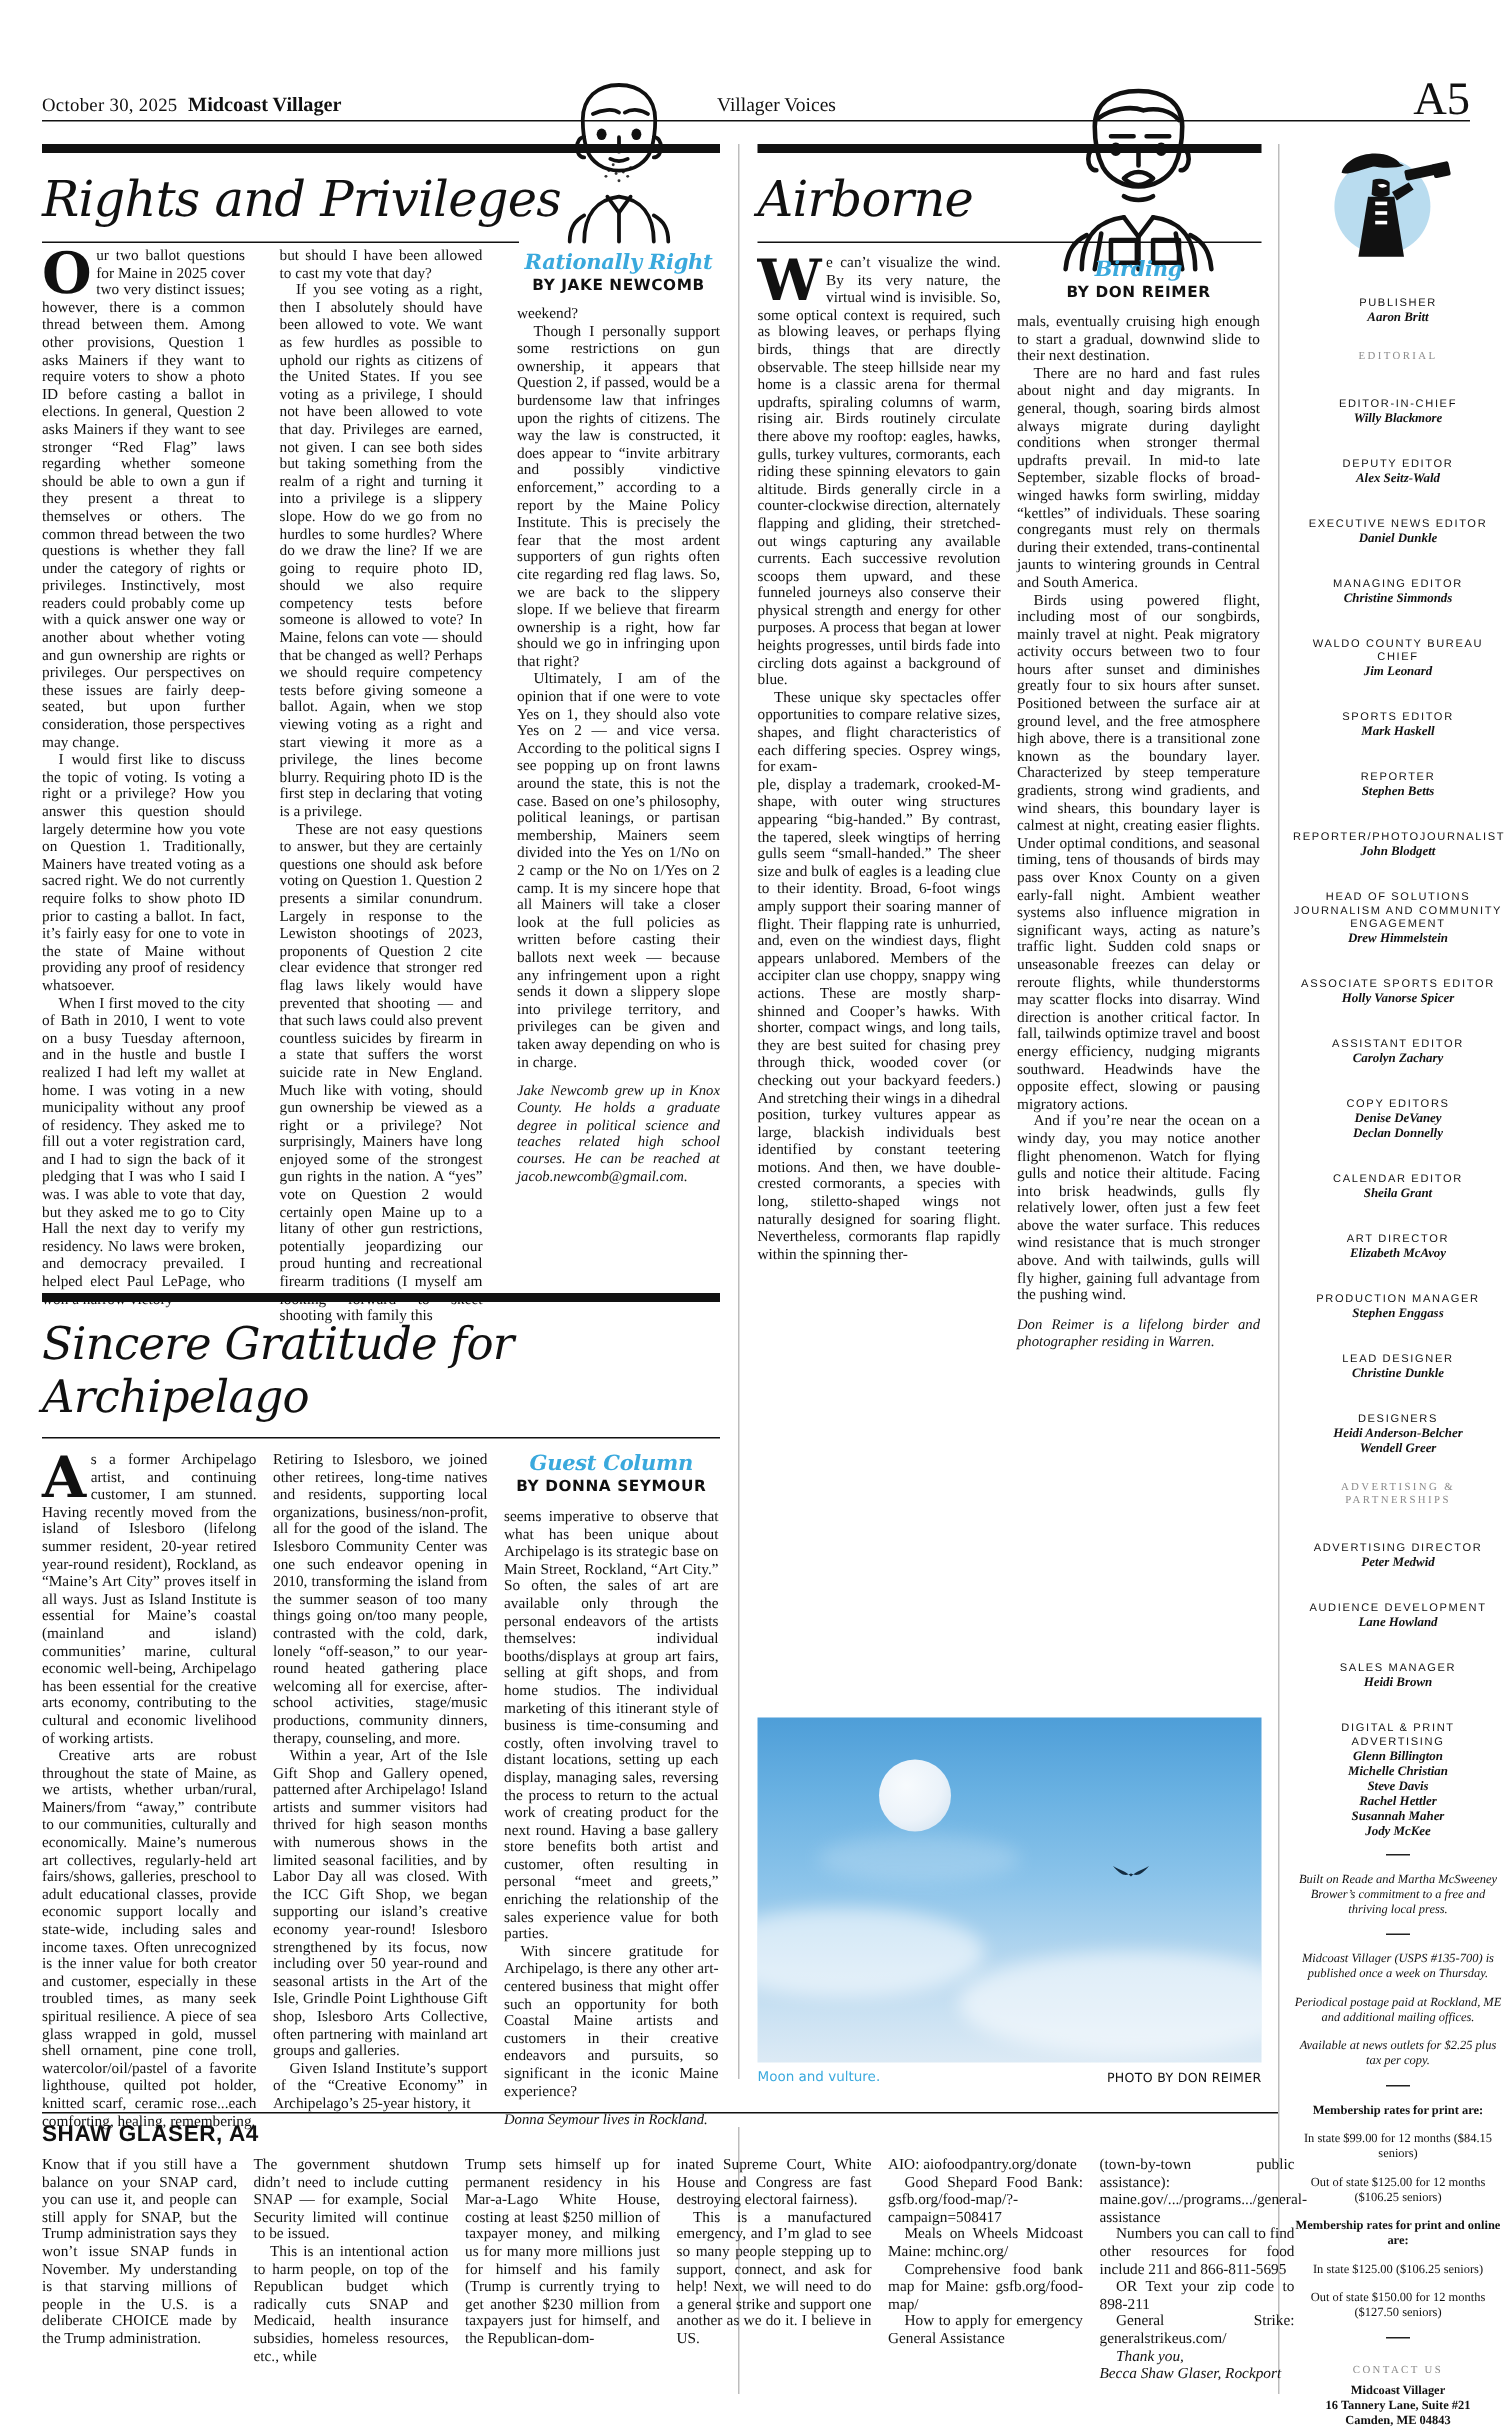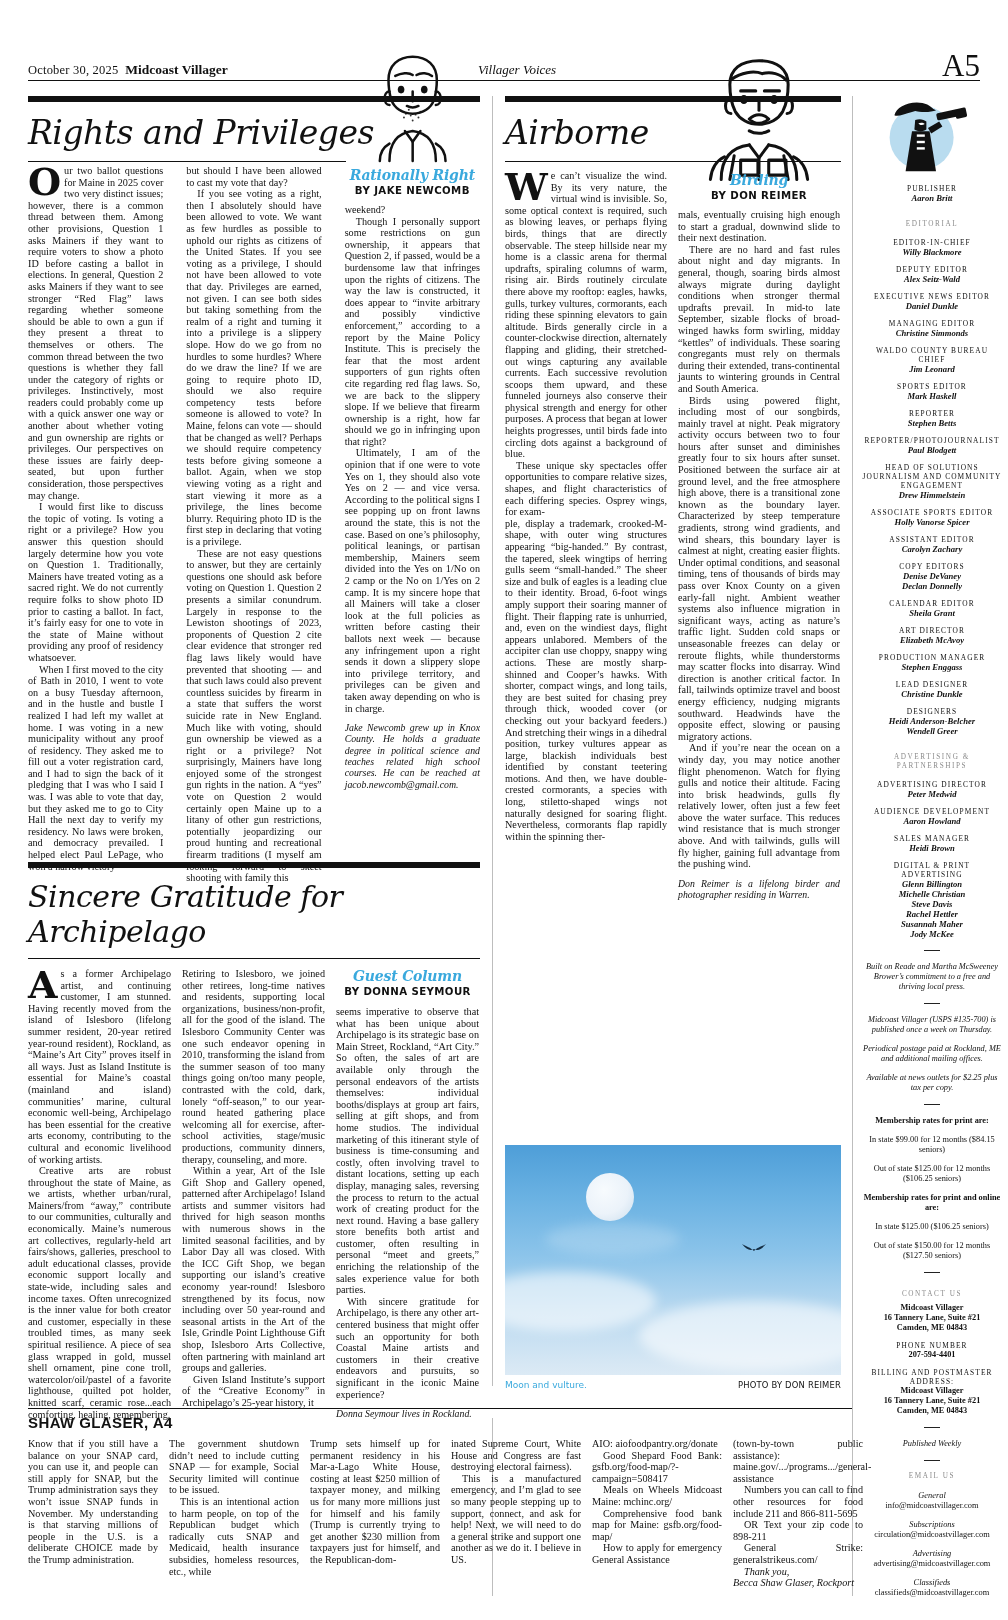--- a/index.html
+++ b/index.html
@@ -14,21 +14,21 @@
   }
 
   
   .runhead {
     position:absolute; left:28px; top:48px; width:952px; height:30px;
     display:flex; align-items:flex-end;
   }
   .runhead .date { font-size:12.5px; letter-spacing:.2px; }
   .runhead .paper { font-size:13.5px; font-weight:bold; margin-left:7px; }
   .runhead .section {
-    font-style:italic; font-size:13px; position:absolute; left:450px; bottom:0;
+    font-size:13px; position:absolute; left:450px; bottom:0;
   }
   .runhead .folio {
     position:absolute; right:0; bottom:-6px;
     font-size:31px; font-family:"Liberation Serif", serif;
   }
   .runrule {
     position:absolute; left:28px; top:80px; width:952px;
     border-top:1.2px solid #111;
   }
 
@@ -79,23 +79,23 @@
   .pullquote {
     font-family:"DejaVu Serif", serif;
     font-weight:bold; font-style:italic;
     font-size:16.5px; line-height:18.5px;
     text-align:center; letter-spacing:-.3px;
   }
 
   
   .mast { position:absolute; left:862px; top:96px; width:140px; text-align:center; }
   .mast .role {
-    font-family:Liberation Serif, serif;
+    font-family:Liberation Sans, sans-serif;
     font-size:7.4px; letter-spacing:1.1px; text-transform:uppercase;
-    margin-top:8px; line-height:9px;
+    margin-top:21px; line-height:9px;
   }
   .mast .person {
     font-family:"Liberation Serif", serif; font-style:italic; font-weight:bold;
     font-size:8.6px; line-height:10px;
   }
   .mast .grouphead {
     font-size:7.2px; letter-spacing:1.6px; color:#8b8b8b;
     text-transform:uppercase; margin-top:17px; margin-bottom:4px; line-height:9.5px;
   }
   .mast .para {
@@ -384,21 +384,21 @@
   <div class="person">Daniel Dunkle</div>
   <div class="role">MANAGING EDITOR</div>
   <div class="person">Christine Simmonds</div>
   <div class="role">WALDO COUNTY BUREAU CHIEF</div>
   <div class="person">Jim Leonard</div>
   <div class="role">SPORTS EDITOR</div>
   <div class="person">Mark Haskell</div>
   <div class="role">REPORTER</div>
   <div class="person">Stephen Betts</div>
   <div class="role">REPORTER/PHOTOJOURNALIST</div>
-  <div class="person">Paul Blodgett</div>
+  <div class="person">John Blodgett</div>
   <div class="role">HEAD OF SOLUTIONS JOURNALISM AND COMMUNITY ENGAGEMENT</div>
   <div class="person">Drew Himmelstein</div>
   <div class="role">ASSOCIATE SPORTS EDITOR</div>
   <div class="person">Holly Vanorse Spicer</div>
   <div class="role">ASSISTANT EDITOR</div>
   <div class="person">Carolyn Zachary</div>
   <div class="role">COPY EDITORS</div>
   <div class="person">Denise DeVaney</div>
   <div class="person">Declan Donnelly</div>
   <div class="role">CALENDAR EDITOR</div>
@@ -411,21 +411,21 @@
   <div class="person">Christine Dunkle</div>
   <div class="role">DESIGNERS</div>
   <div class="person">Heidi Anderson-Belcher</div>
   <div class="person">Wendell Greer</div>
 
   <div class="grouphead">ADVERTISING &amp; PARTNERSHIPS</div>
 
   <div class="role">ADVERTISING DIRECTOR</div>
   <div class="person">Peter Medwid</div>
   <div class="role">AUDIENCE DEVELOPMENT</div>
-  <div class="person">Aaron Howland</div>
+  <div class="person">Lane Howland</div>
   <div class="role">SALES MANAGER</div>
   <div class="person">Heidi Brown</div>
   <div class="role">DIGITAL &amp; PRINT ADVERTISING</div>
   <div class="person">Glenn Billington</div>
   <div class="person">Michelle Christian</div>
   <div class="person">Steve Davis</div>
   <div class="person">Rachel Hettler</div>
   <div class="person">Susannah Maher</div>
   <div class="person">Jody McKee</div>
 

